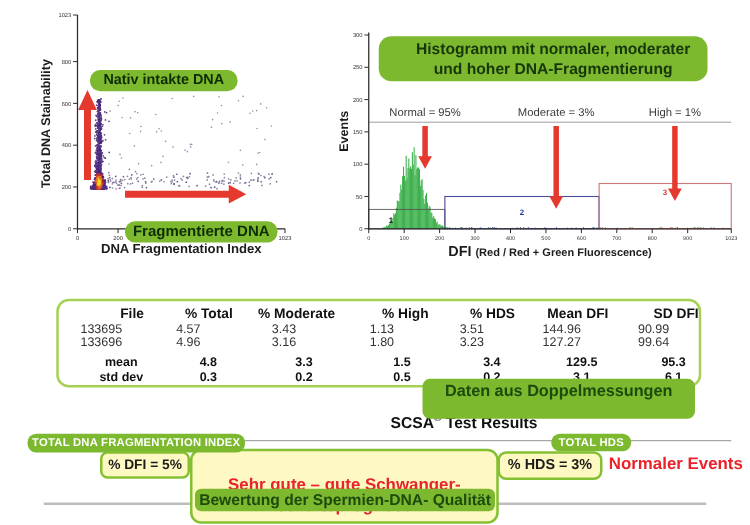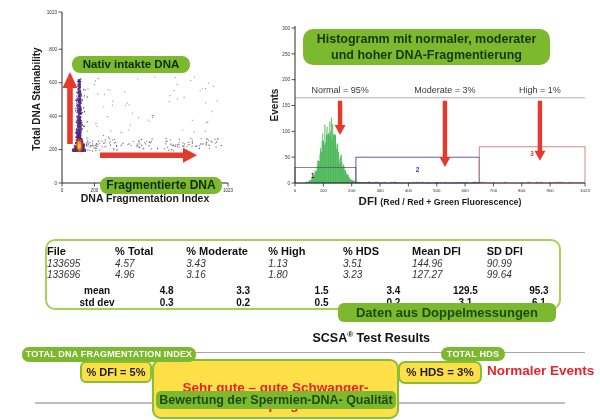--- a/index.html
+++ b/index.html
@@ -3,36 +3,36 @@
 <meta charset="utf-8">
 <style>
   html,body{margin:0;padding:0;background:#fff;}
   .page{position:relative;width:600px;height:420px;background:#fff;overflow:hidden;
         font-family:"Liberation Sans",sans-serif;}
   .abs{position:absolute;}
   svg{font-family:"Liberation Sans",sans-serif;}
   .pill{position:absolute;background:var(--green);border-radius:8px;font-weight:bold;
         text-align:center;white-space:nowrap;}
   .small-pill{border-radius:7px;letter-spacing:.2px;}
-  .obox{position:absolute;background:#fde047;border:2px solid var(--green_border);border-radius:6px;
+  .obox{position:absolute;background:#fef9c3;border:2px solid var(--green_border);border-radius:6px;
         font-weight:bold;text-align:center;color:#1c1c1c;white-space:nowrap;}
   .hline{position:absolute;height:1px;background:var(--line_gray);z-index:1;}
   .scsa-title{position:absolute;left:190px;top:330px;width:240px;text-align:right;
         font-weight:bold;font-size:12.5px;color:#111;}
   .scsa-title sup{font-size:8px;}
   .red-note{position:absolute;color:var(--red_text);font-weight:bold;font-size:13.5px;white-space:nowrap;}
   .title2{left:303px;top:29px;width:247px;height:34px;border-radius:10px;font-size:12.5px;
-        line-height:16px;padding-top:2px;color:var(--title_text);z-index:3;}
+        line-height:16px;padding-top:2px;color:var(--title_text);z-index:3;padding-left:16px;}
   .prog{left:152px;top:359px;width:243px;height:38px;border-radius:9px;border-width:2.5px;
         font-size:13.5px;color:var(--red_text);line-height:17px;padding-top:18px;z-index:3;}
   .tablebox{position:absolute;left:45px;top:239px;width:512px;height:67px;background:#fff;
         border:2px solid var(--table_border);border-radius:10px;z-index:2;}
   #table-grid{display:grid;grid-template-columns:13.3% 13.9% 16% 14.6% 13.5% 14.6% 14.1%;padding-top:3px;}
-  .th{font-weight:bold;font-size:11px;text-align:left;color:#111;line-height:14px;}
-  .td{font-size:10px;color:#333;line-height:11px;font-style:italic;}
+  .th{font-weight:bold;font-size:11px;text-align:right;color:#111;line-height:14px;}
+  .td{font-size:10px;text-align:center;color:#333;line-height:11px;}
   .tds{font-size:10px;font-weight:bold;text-align:center;color:#111;line-height:11.5px;margin-left:32px;}
   .spacer{grid-column:1 / span 7;height:5px;}
 </style>
 </head>
 <body>
 
 <div class="page">
 
   <svg id="scatter-svg" class="abs" style="left:30px;top:4px;" width="215" height="212" viewBox="0 0 215 212">
       <circle cx="48.9" cy="116.3" r="0.75" fill="#5a3191"></circle>
@@ -1585,21 +1585,21 @@
         <div class="tds">std dev</div>
         <div class="tds">0.3</div>
         <div class="tds">0.2</div>
         <div class="tds">0.5</div>
         <div class="tds">0.2</div>
         <div class="tds">3.1</div>
         <div class="tds">6.1</div>
       </div>
   </div>
 
-  <div class="pill" style="left:338px;top:303px;width:218px;height:19px;line-height:19px;font-size:13px;color:var(--green_dark);z-index:5;border-radius:6px;">Daten aus Doppelmessungen</div>
+  <div class="pill" style="left:338px;top:303px;width:218px;height:32px;line-height:19px;font-size:13px;color:var(--green_dark);z-index:5;border-radius:6px;">Daten aus Doppelmessungen</div>
 
   <div class="scsa-title"><span>SCSA</span><sup>®</sup><span> Test Results</span></div>
 
   <div class="hline" style="left:28px;top:352px;width:557px;"></div>
   <div class="hline" style="left:35px;top:402px;width:530px;height:1.5px;background:#bdbdbd;"></div>
 
   <div class="pill small-pill" style="left:22px;top:347px;width:174px;height:15px;line-height:15px;font-size:9px;color:#fff;z-index:4;">TOTAL DNA FRAGMENTATION INDEX</div>
   <div class="obox" style="left:80px;top:361px;width:68px;height:18px;line-height:18px;font-size:11px;z-index:4;">% DFI = 5%</div>
 
   <div class="obox prog">

